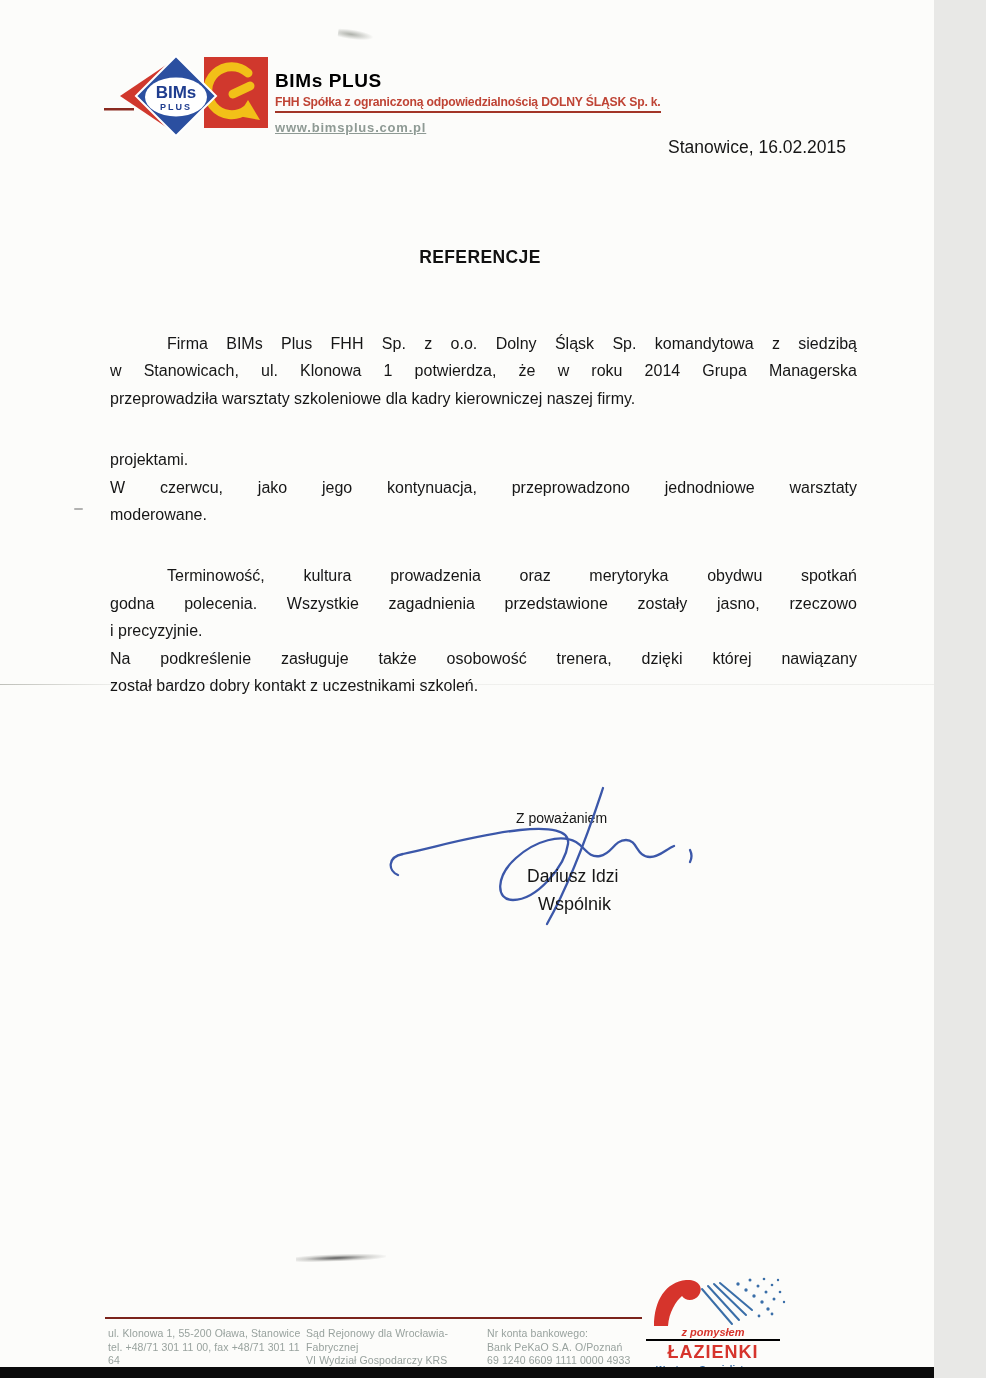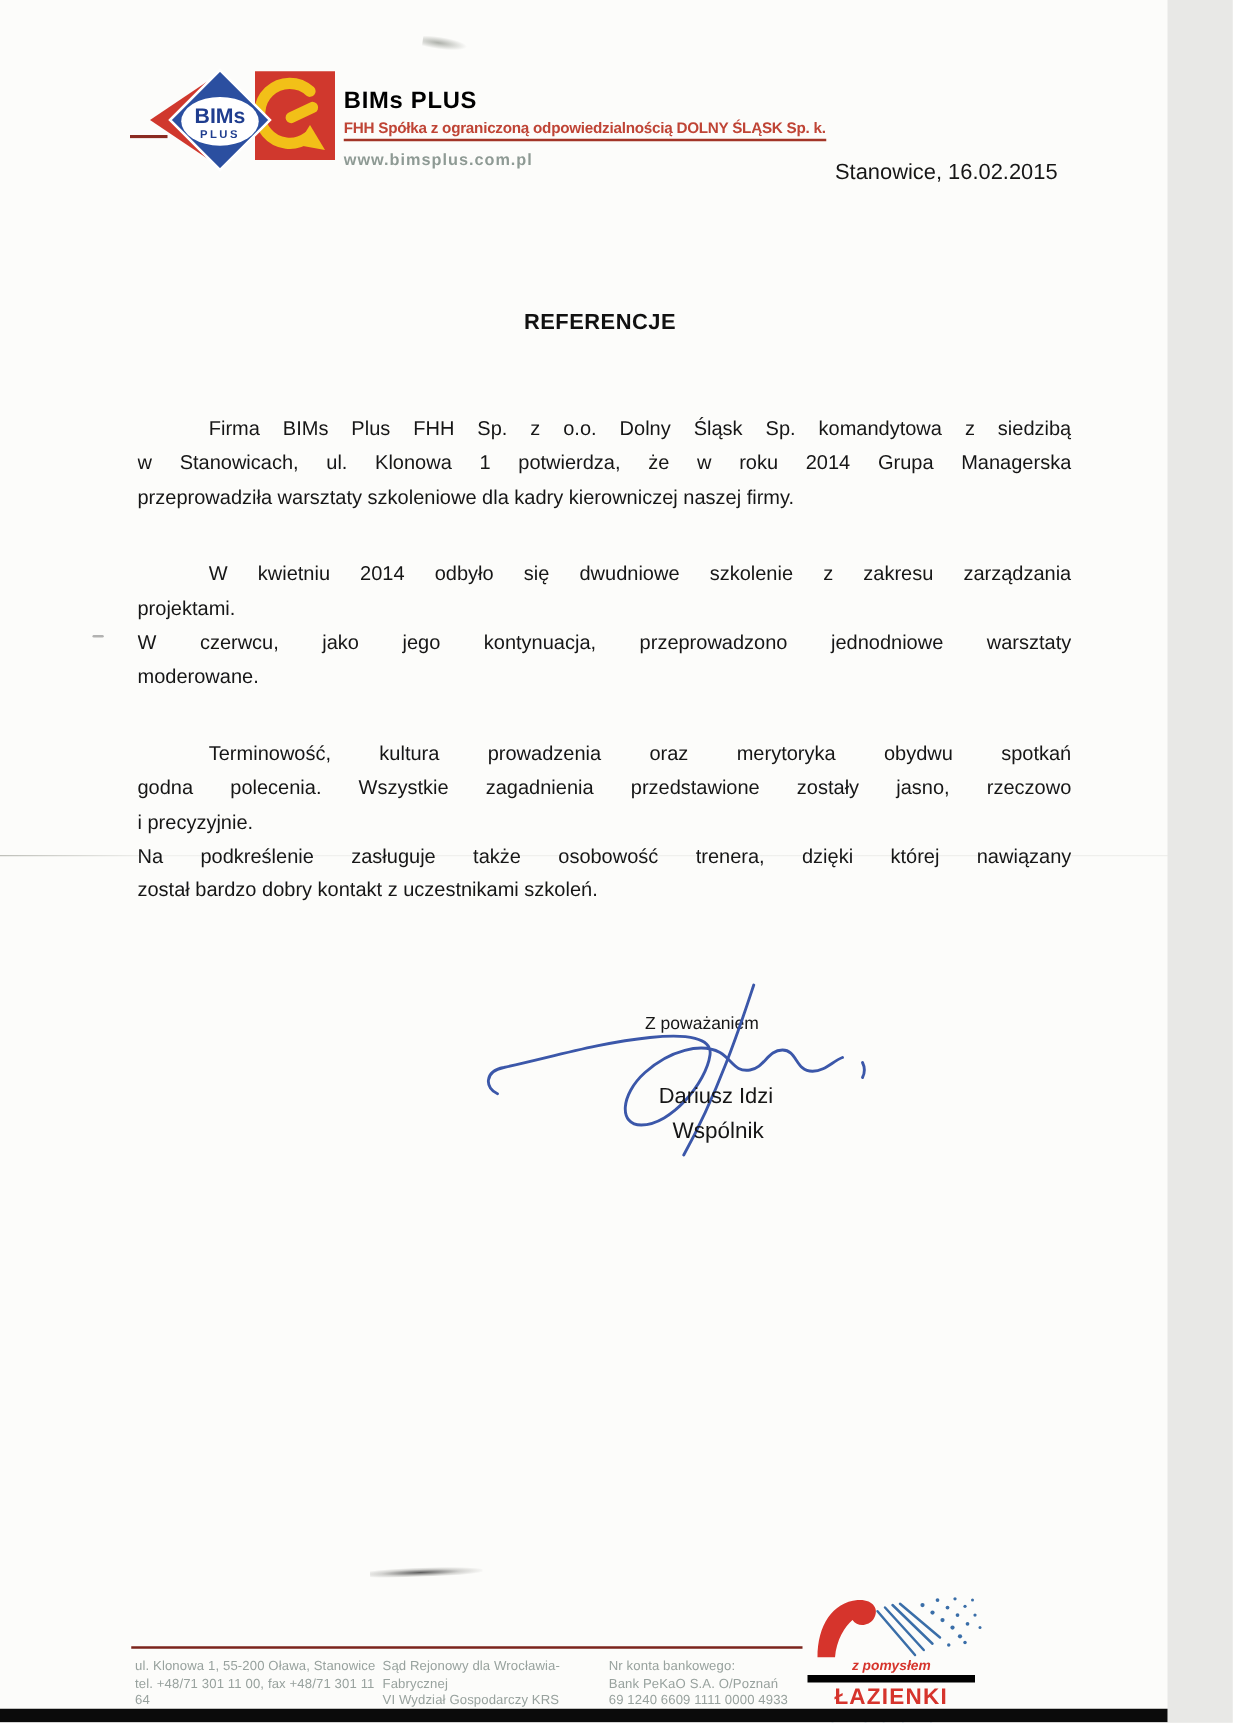--- a/index.html
+++ b/index.html
@@ -20,24 +20,24 @@
   .company-subtitle{
     display:inline-block;
     margin-top:3px;
     font-size:12.2px;font-weight:bold;color:#bf4435;letter-spacing:-.2px;
     border-bottom:2px solid #a23527;
     padding-bottom:2px;
     white-space:nowrap;
   }
   .company-website{
     margin-top:7px;
-    font-size:13px;font-weight:bold;color:#8e9a94;letter-spacing:.8px;
+    font-size:13px;font-weight:bold;color:#8e9a94;letter-spacing:.8px;text-decoration:underline;
   }
   .date-line{
-    position:absolute;left:668px;top:127px;
+    position:absolute;left:668px;top:137px;
     font-size:17.5px;color:#161616;
   }
   
   .doc-title{
     position:absolute;left:-13px;top:247px;width:986px;
     text-align:center;font-size:17.5px;font-weight:bold;letter-spacing:.4px;color:#111;
   }
   .bodytext{
     position:absolute;left:110px;top:330px;width:747px;
     font-size:16px;line-height:27.4px;color:#161616;
@@ -80,21 +80,21 @@
     position:absolute;top:1327px;
     font-size:10.5px;line-height:13.5px;color:#98a29e;letter-spacing:.1px;
   }
   .footer-col1{left:108px;width:195px;}
   .footer-col2{left:306px;width:185px;}
   .footer-col3{left:487px;width:160px;}
   .partner-logo{position:absolute;left:634px;top:1272px;width:158px;text-align:center;}
   .partner-tagline{
     display:block;margin:-4px 12px 0 12px;
     font-size:11px;font-weight:bold;font-style:italic;color:#d6342c;
-    border-bottom:6px solid #000000;padding-bottom:1px;
+    border-bottom:2px solid #000000;padding-bottom:1px;
   }
   .partner-name{
     display:block;margin-top:1px;
     font-size:18px;font-weight:bold;color:#d6342c;letter-spacing:1px;
   }
   .partner-subtitle{
     display:block;margin-top:0;
     font-size:9.5px;font-weight:bold;color:#3a6ea8;
   }
   .scan-edge-bar{
@@ -142,21 +142,20 @@
 
   <div class="doc-title">REFERENCJE</div>
 
   <div class="bodytext">
     <div class="para">
       <div class="jline indent">Firma BIMs Plus FHH Sp. z o.o. Dolny Śląsk Sp. komandytowa  z siedzibą</div>
       <div class="jline">w Stanowicach, ul. Klonowa 1 potwierdza, że w roku 2014 Grupa Managerska</div>
       <div class="pline">przeprowadziła warsztaty szkoleniowe dla kadry kierowniczej naszej firmy.</div>
     </div>
     <div class="para">
-      <div class="jline indent">W kwietniu 2014 odbyło się dwudniowe szkolenie z zakresu zarządzania</div>
       <div class="pline">projektami.</div>
       <div class="jline">W czerwcu, jako jego kontynuacja, przeprowadzono jednodniowe warsztaty</div>
       <div class="pline">moderowane.</div>
     </div>
     <div class="para">
       <div class="jline indent">Terminowość, kultura prowadzenia oraz merytoryka obydwu spotkań</div>
       <div class="jline">godna polecenia. Wszystkie zagadnienia przedstawione zostały jasno, rzeczowo</div>
       <div class="pline">i precyzyjnie.</div>
       <div class="jline">Na podkreślenie zasługuje także osobowość trenera, dzięki której nawiązany</div>
       <div class="pline">został bardzo dobry kontakt z uczestnikami szkoleń.</div>

